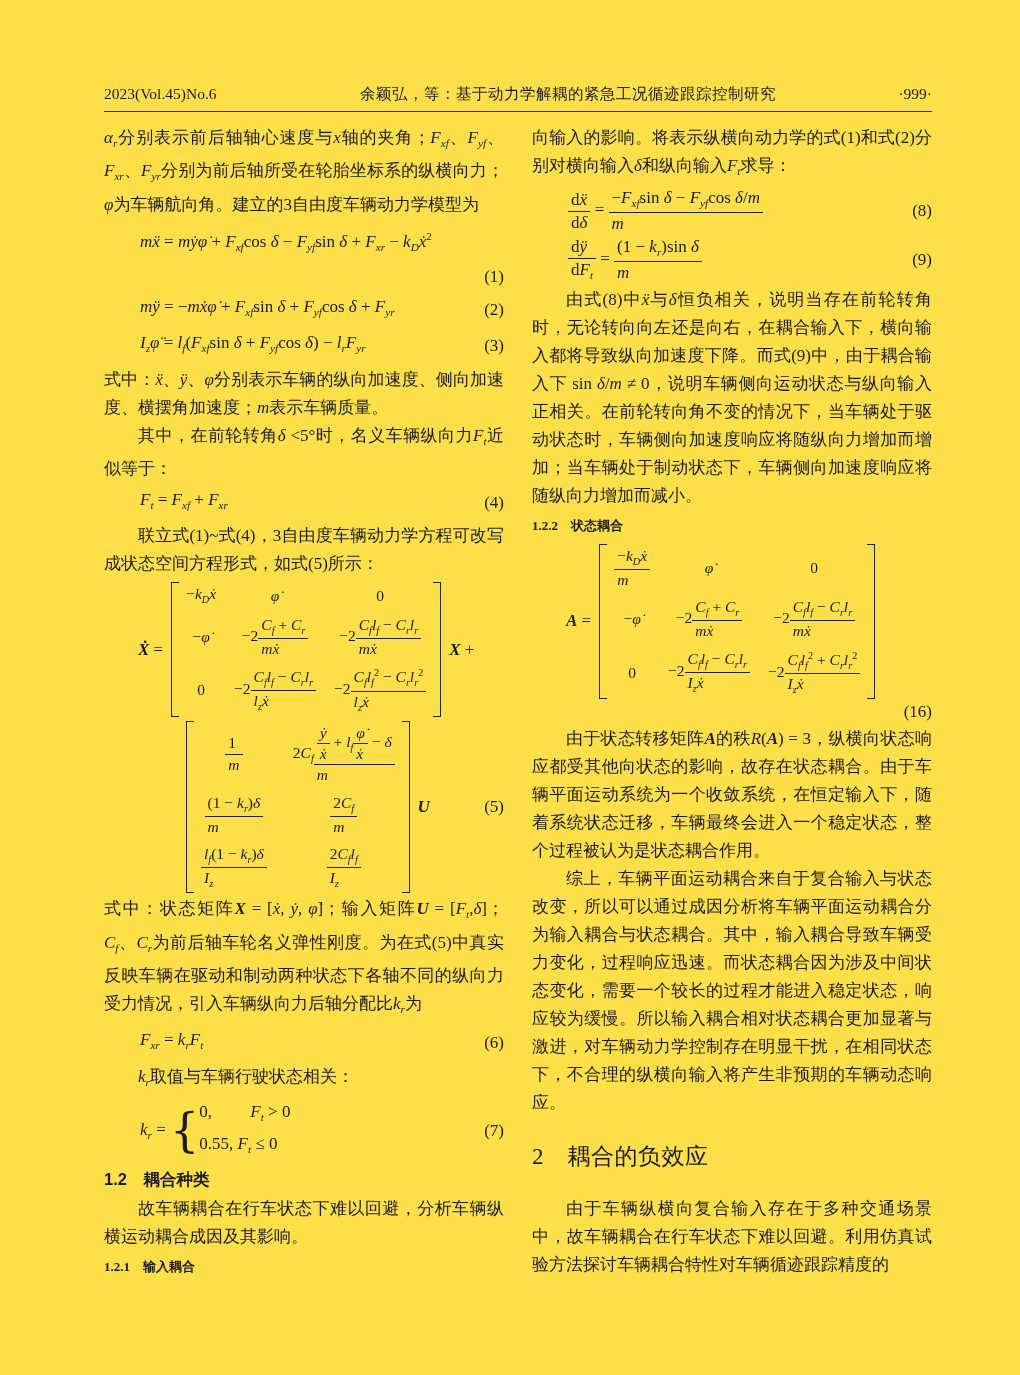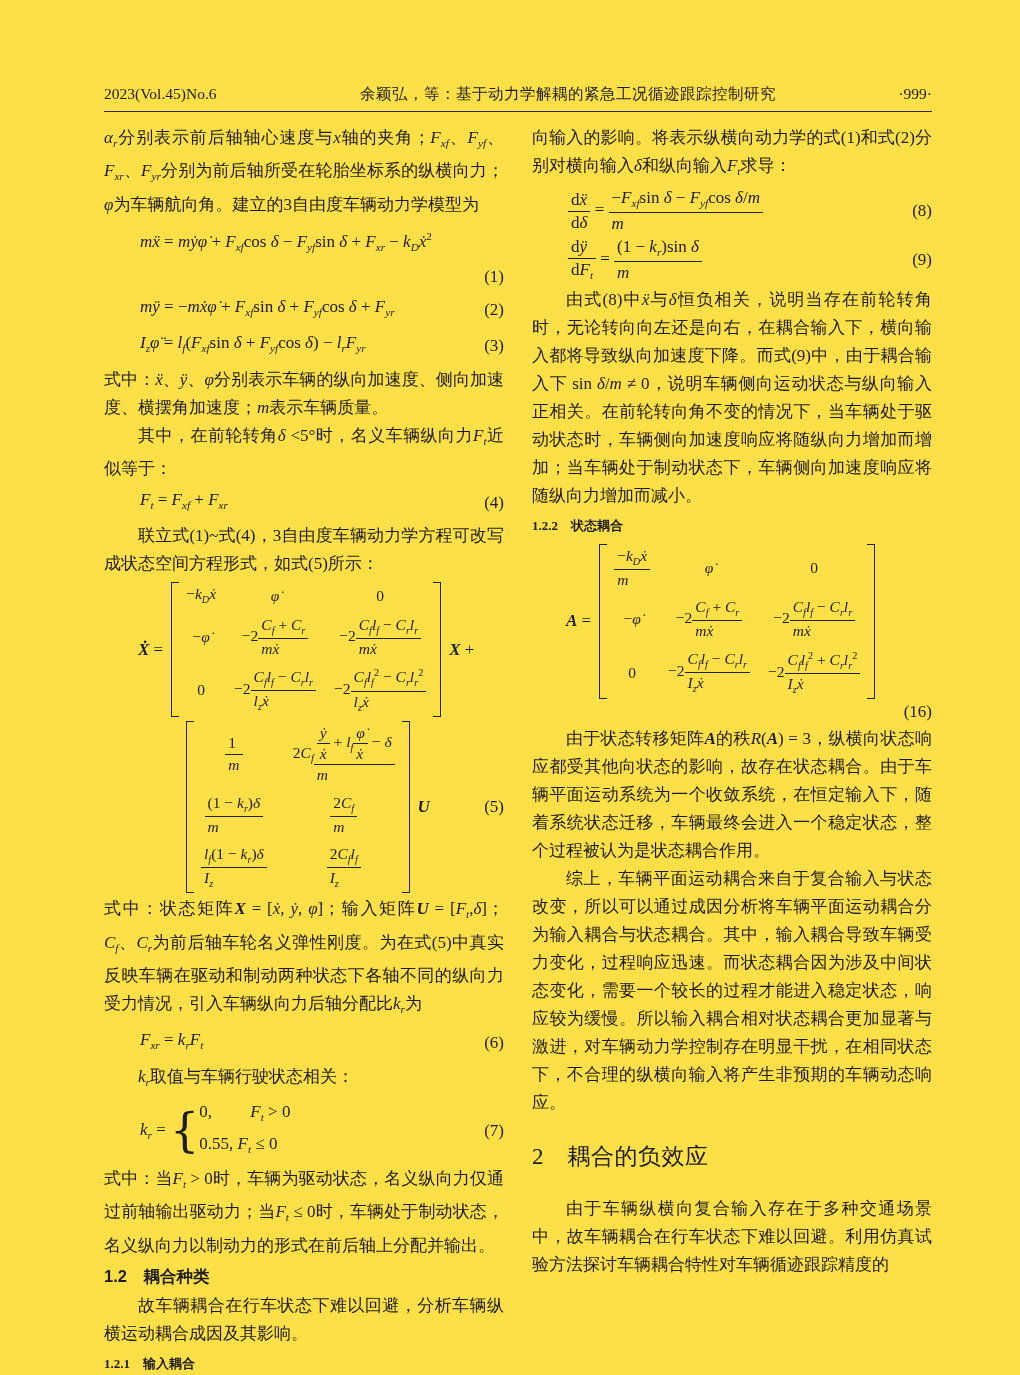--- a/index.html
+++ b/index.html
@@ -155,21 +155,20 @@
       <div class="eq">
         <span class="ebody">
           <span><i>k</i><sub>r</sub> = </span><span class="brace">{</span><span class="cases">
               <span>0,　　 <i>F</i><sub>t</sub> &gt; 0</span>
               <span>0.55, <i>F</i><sub>t</sub> ≤ 0</span>
             </span>
         </span>
         <span class="no">(7)</span>
       </div>
 
-      <p class="p ni">式中：当<i>F</i><sub>t</sub> &gt; 0时，车辆为驱动状态，名义纵向力仅通过前轴输出驱动力；当<i>F</i><sub>t</sub> ≤ 0时，车辆处于制动状态，名义纵向力以制动力的形式在前后轴上分配并输出。</p>
 
       <h4 class="h-bold">1.2　耦合种类</h4>
       <p class="p">故车辆耦合在行车状态下难以回避，分析车辆纵横运动耦合成因及其影响。</p>
       <h5 class="h-sub">1.2.1　输入耦合</h5>
 
     </div>
 
     <div class="col">
       <p class="p ni">向输入的影响。将表示纵横向动力学的式(1)和式(2)分别对横向输入<i>δ</i>和纵向输入<i>F</i><sub>t</sub>求导：</p>
 

